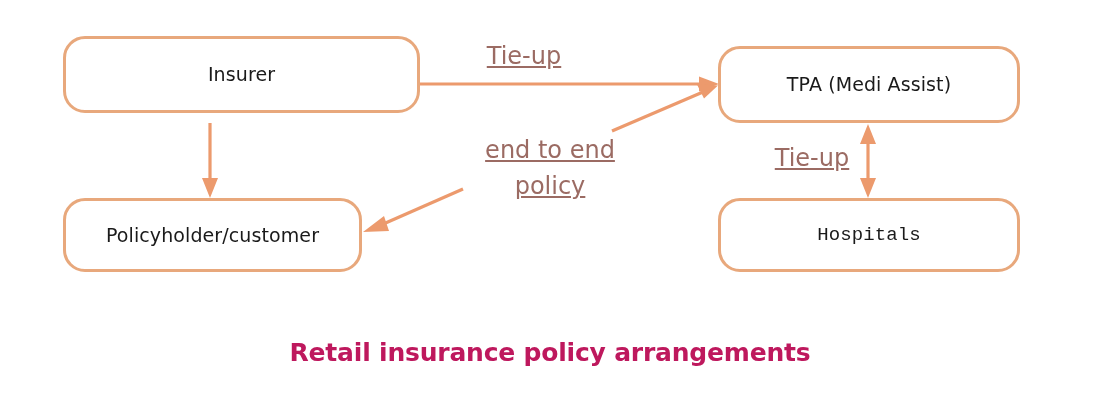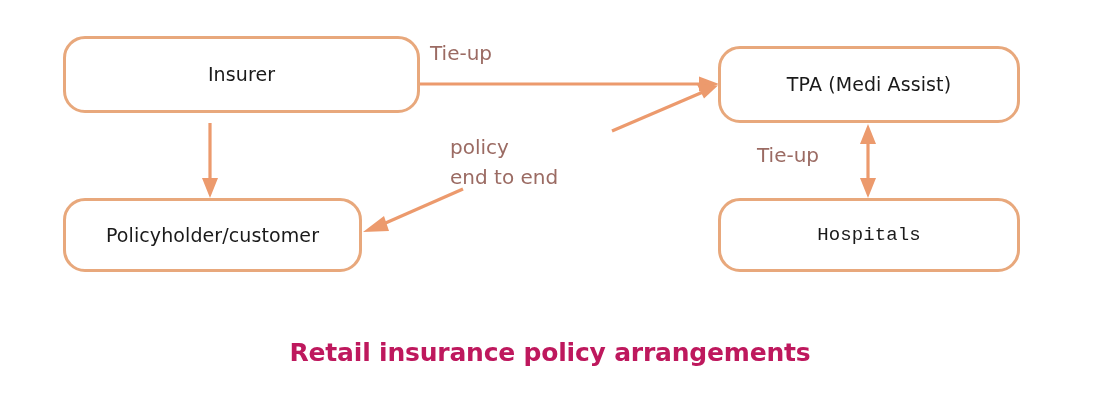--- a/index.html
+++ b/index.html
@@ -49,24 +49,26 @@
     top: 0;
     width: 1100px;
     height: 400px;
     z-index: 2;
   }
 
   
   .edge-label {
     position: absolute;
     color: #9b6b63;
-    font-size: 20px;
+    font-size: 24px;
     line-height: 1.52;
+    text-align: center;
     z-index: 4;
     white-space: nowrap;
+    text-decoration: underline;
   }
   #label-tie-up-top {
     left: 430px;
     top: 38px;
     width: 188px;
   }
   #label-tie-up-right {
     left: 757px;
     top: 140px;
     width: 110px;
@@ -143,19 +145,19 @@
 
   <div class="node" id="node-hospitals">
     <span class="node-label">Hospitals</span>
   </div>
 
   <div class="edge-label" id="label-tie-up-top">Tie-up</div>
 
   <div class="edge-label" id="label-tie-up-right">Tie-up</div>
 
   <div class="edge-label" id="label-end-to-end">
+    <span>end to end</span>
     <span>policy</span>
-    <span>end to end</span>
   </div>
 
   <div id="diagram-title">Retail insurance policy arrangements</div>
 
 </div>
 
 </body></html>

